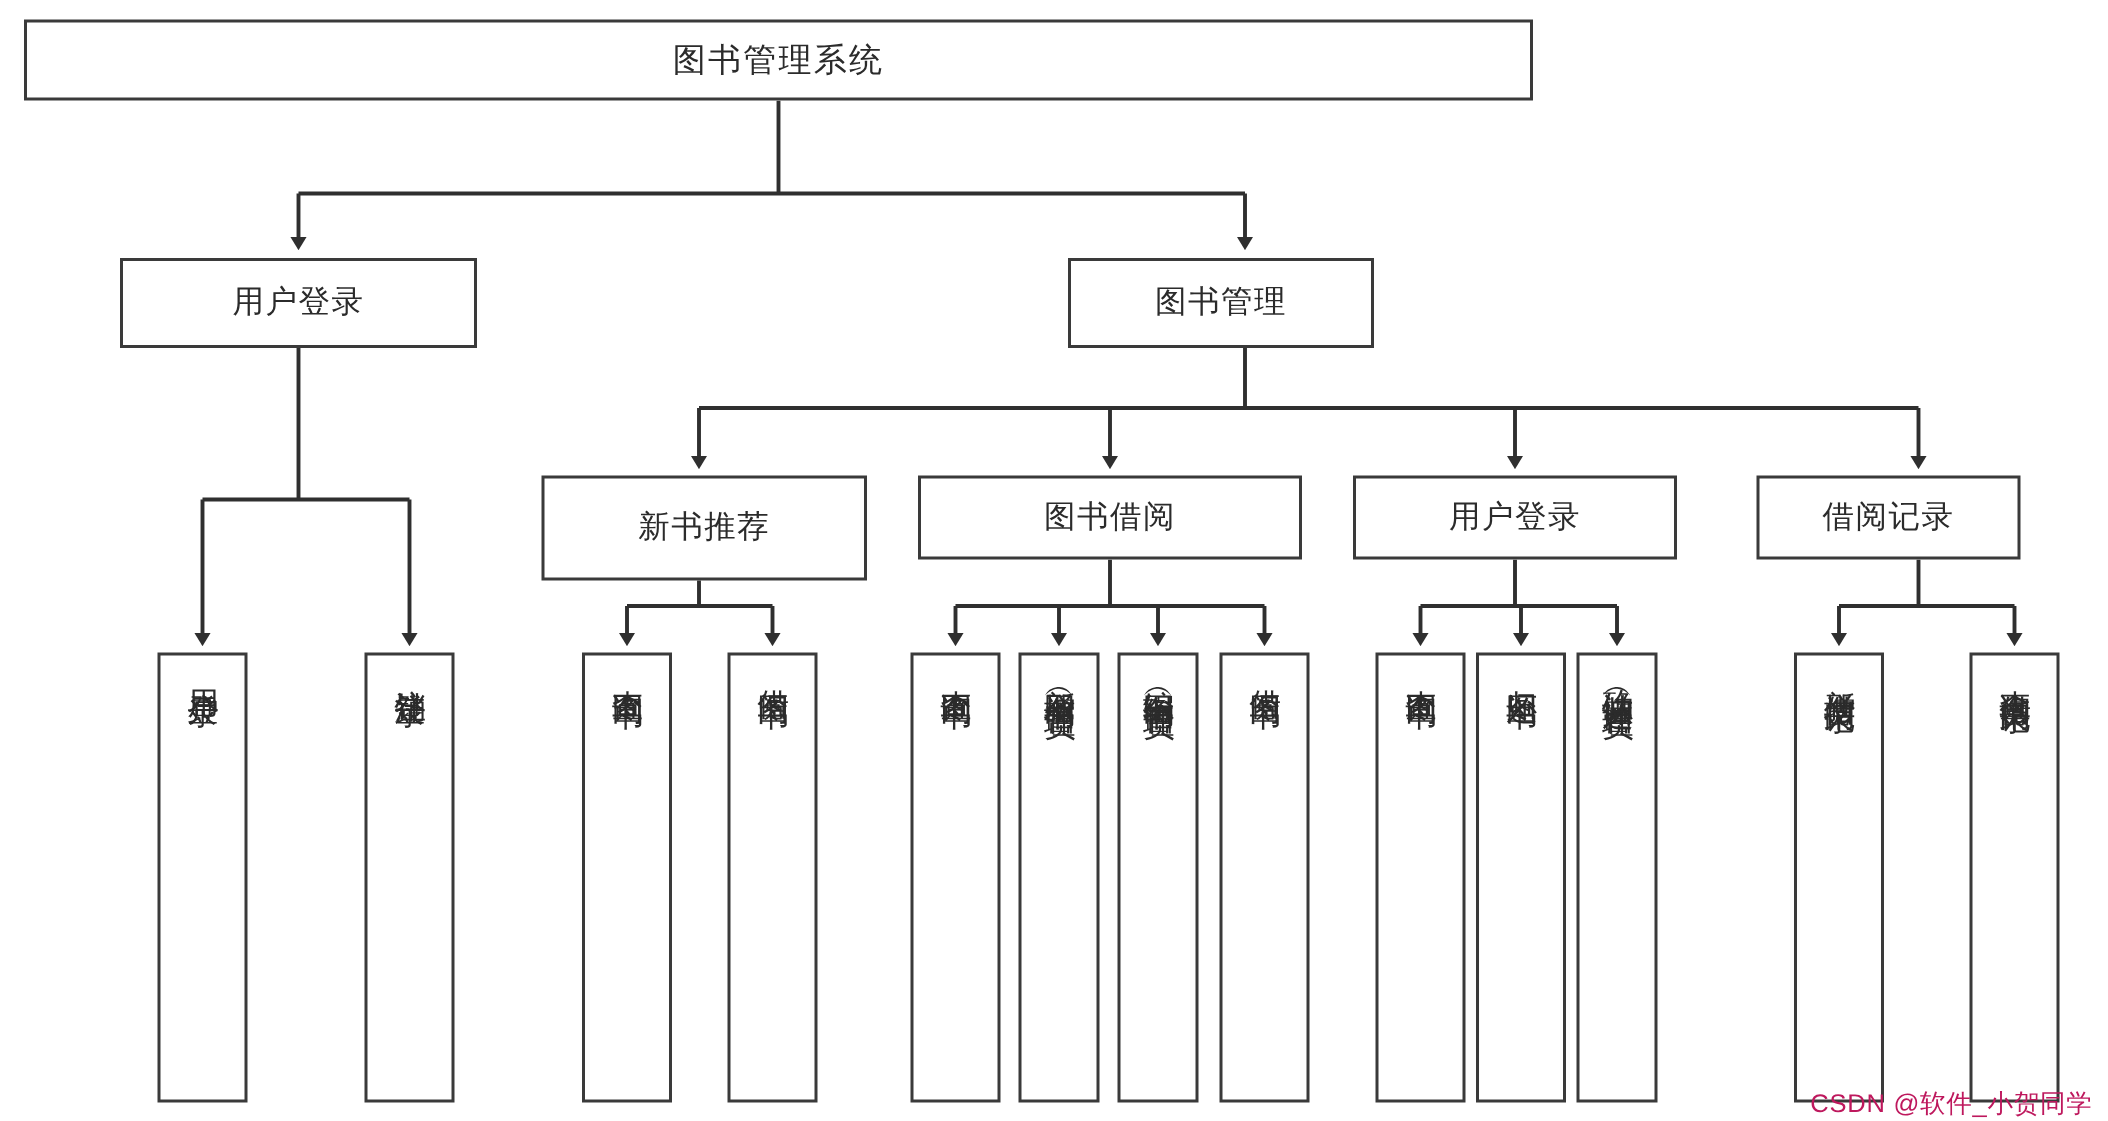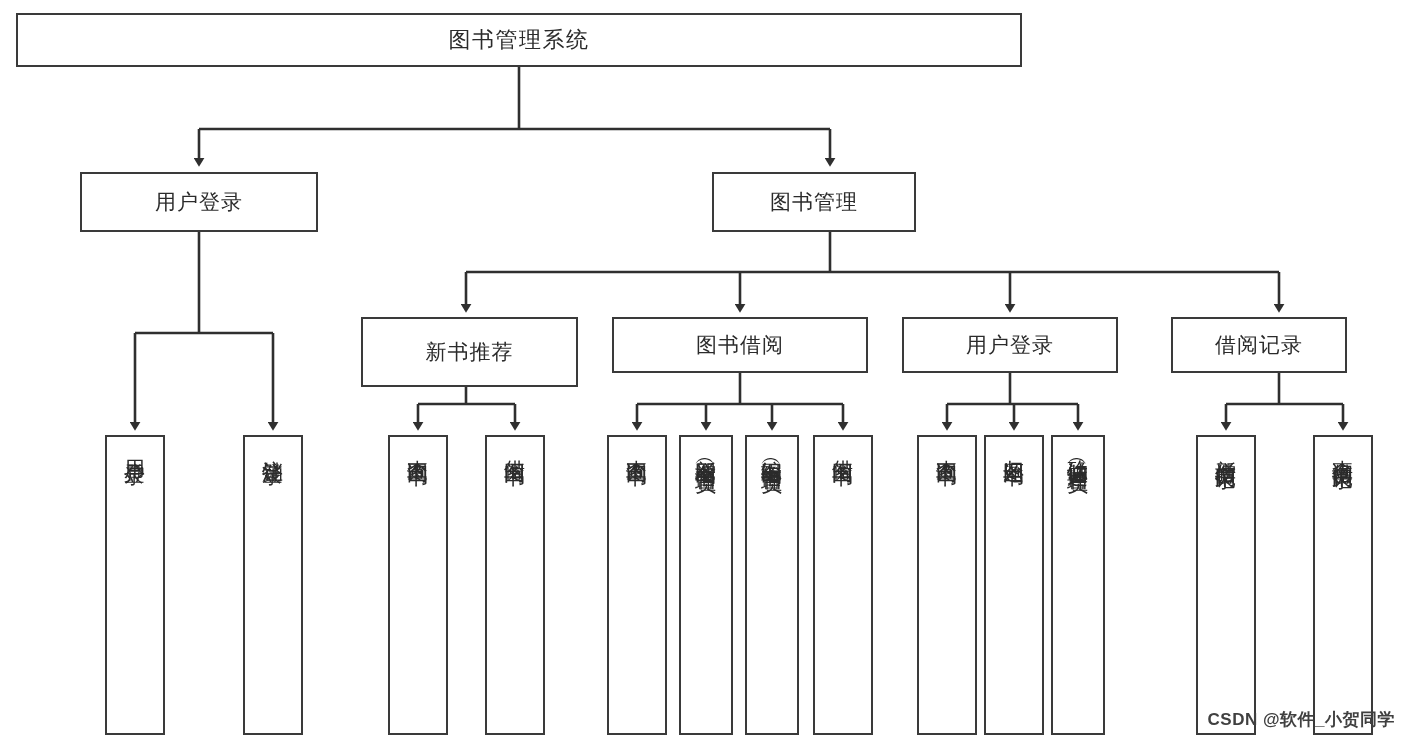--- a/index.html
+++ b/index.html
@@ -61,27 +61,26 @@
     writing-mode: vertical-rl;
     text-orientation: upright;
     font-size: 21px;
     letter-spacing: 2px;
     line-height: 1.0;
     white-space: nowrap;
   }
   #watermark {
     position: absolute;
     right: 10px;
-    bottom: 16px;
+    bottom: 0;
     font-size: 17px;
-    color: #404040;
+    color: #be185d;
     letter-spacing: 0.5px;
     white-space: nowrap;
     user-select: none;
-    font-weight: bold;
   }
 </style>
 </head>
 <body>
 
 <div id="diagram-root">
 
   <svg id="edge-layer" viewBox="0 0 1405 747" width="1405" height="747">
     <defs>
       <marker id="arrowhead" markerWidth="9" markerHeight="11" refX="2.2" refY="5.5" orient="auto" markerUnits="userSpaceOnUse">

